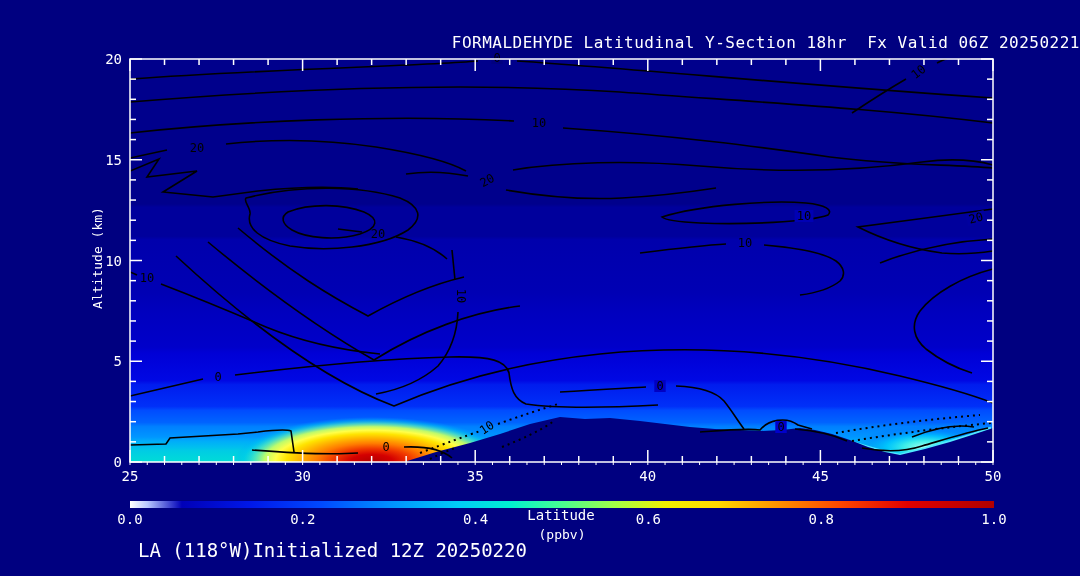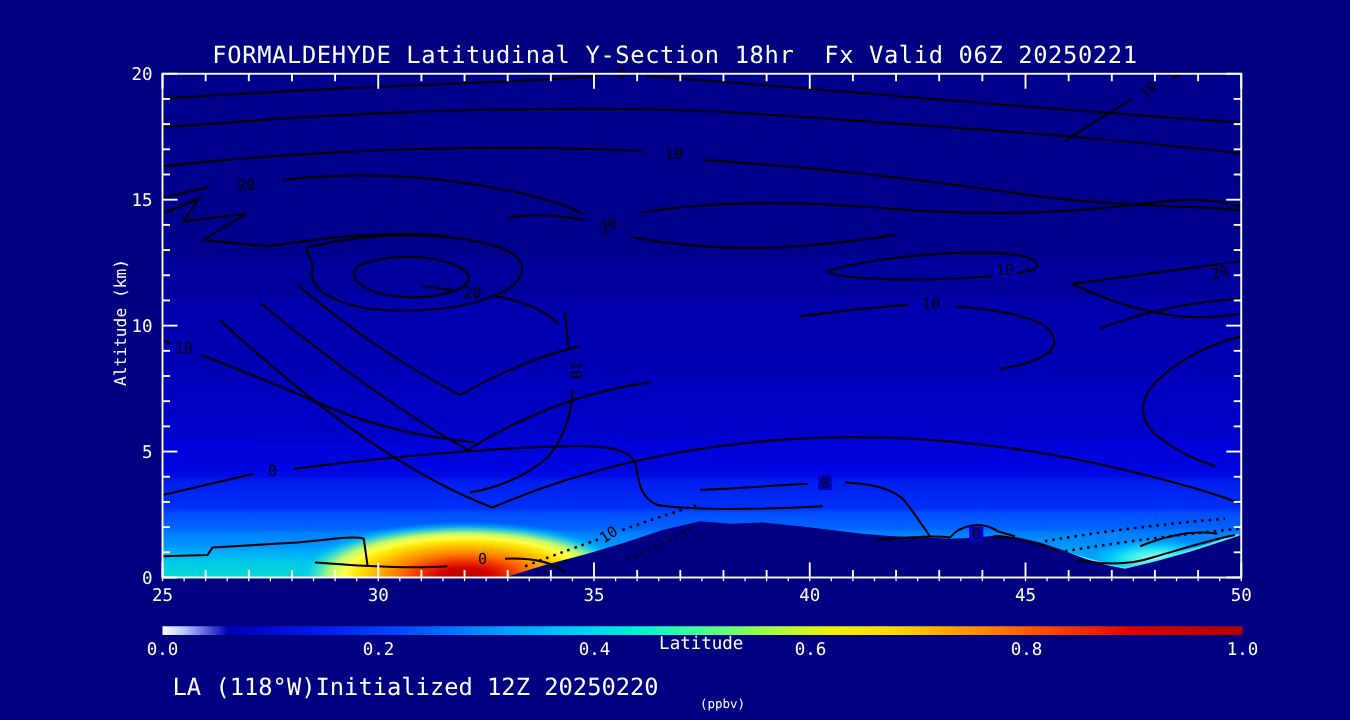--- a/index.html
+++ b/index.html
@@ -1,23 +1,23 @@
 <!DOCTYPE html>
 <html><head>
 <meta charset="utf-8">
 <style>
   html,body{margin:0;padding:0;background:#000080;}
   #screen{position:relative;width:1080px;height:576px;background:#000080;overflow:hidden;
           font-family:"DejaVu Sans Mono", "Liberation Mono", monospace;color:#ffffff;}
   #plot-svg{position:absolute;left:0;top:0;}
   .abs{position:absolute;white-space:pre;}
-  #title{left:0;top:33px;width:1080px;text-align:center;font-size:19px;letter-spacing:.5px;}
+  #title{left:0;top:33px;width:1080px;text-align:right;font-size:16px;letter-spacing:.5px;}
   #footer{left:138px;top:539px;font-size:19px;}
   #xlabel{left:561px;top:507px;transform:translateX(-50%);font-size:14px;}
-  #cbunit{left:562px;top:558px;transform:translateX(-50%);font-size:10px;margin-left:16px;}
+  #cbunit{left:562px;top:527px;transform:translateX(-50%);font-size:13px;}
   #ylabel{left:97px;top:258px;transform:translate(-50%,-50%) rotate(-90deg);font-size:13px;}
 </style>
 </head>
 <body>
 
 <div id="screen">
   <svg id="plot-svg" width="1080" height="576">
       <defs>
         <linearGradient id="gfill" x1="0" y1="0" x2="0" y2="1">
           <stop offset="0%" stop-color="#00008c"></stop>

